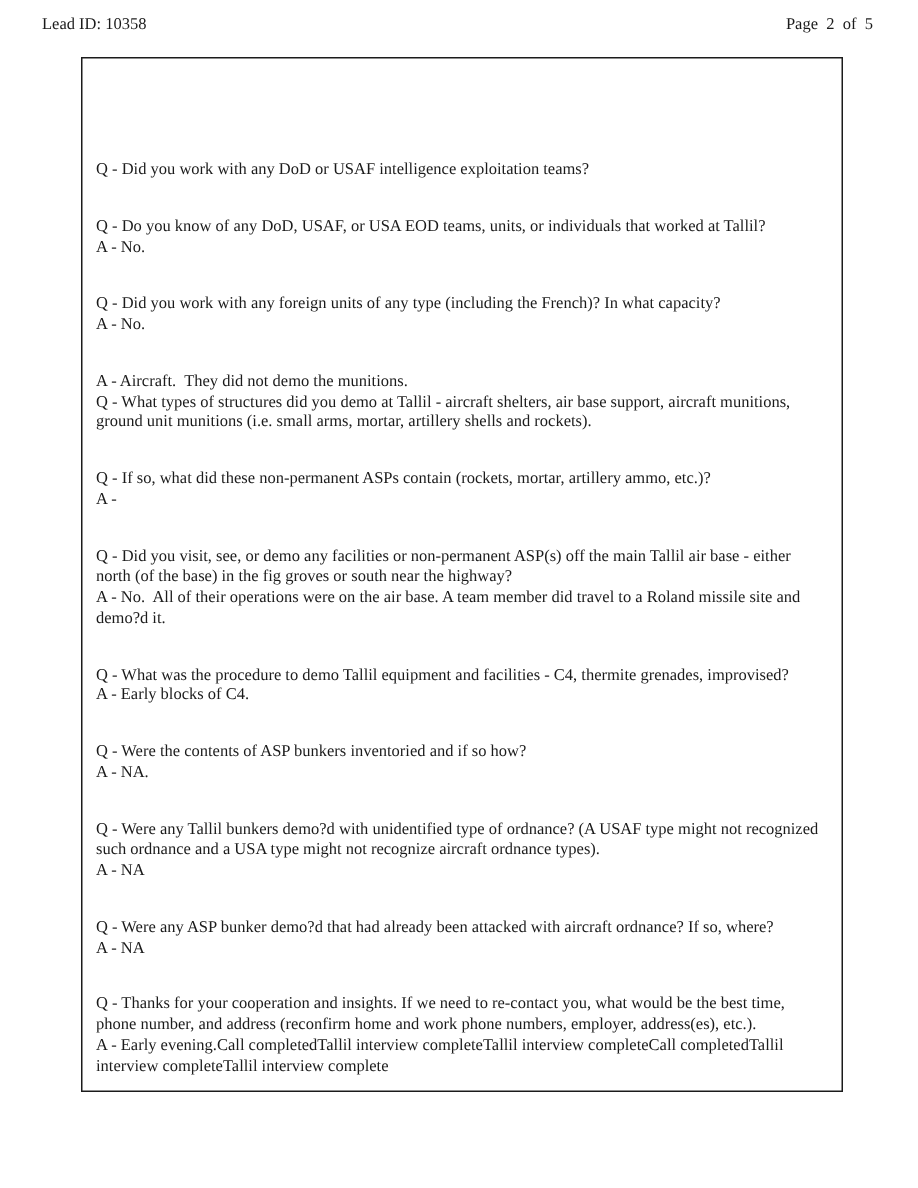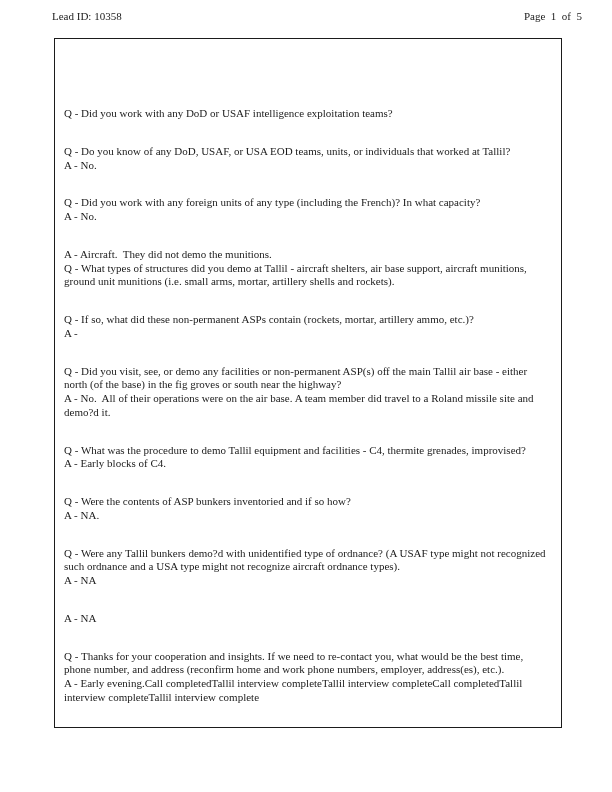--- a/index.html
+++ b/index.html
@@ -18,21 +18,20 @@
   }
   .page-header {
     position: absolute;
     top: 10px;
     left: 28px;
     right: 30px;
     display: flex;
     justify-content: space-between;
     font-size: 11px;
     white-space: pre;
-    margin-left: 24px;
   }
   .content-box {
     position: absolute;
     left: 54px;
     top: 38px;
     width: 508px;
     height: 690px;
     border: 1px solid #1b1b1b;
     padding: 68px 9px 0 9px;
     overflow: hidden;
@@ -48,21 +47,21 @@
     white-space: pre-wrap;
   }
 </style>
 </head>
 <body>
 
 <div class="page">
 
   <div class="page-header">
     <span>Lead ID: 10358</span>
-    <span>Page  1  of  5</span>
+    <span>Page  2  of  5</span>
   </div>
 
   <div class="content-box">
 
     <div class="qa">
       <p>Q - Did you work with any DoD or USAF intelligence exploitation teams?</p>
     </div>
 
     <div class="qa">
       <p>Q - Do you know of any DoD, USAF, or USA EOD teams, units, or individuals that worked at Tallil?</p>
@@ -98,20 +97,21 @@
       <p>Q - Were the contents of ASP bunkers inventoried and if so how?</p>
       <p>A - NA.</p>
     </div>
 
     <div class="qa">
       <p>Q - Were any Tallil bunkers demo?d with unidentified type of ordnance? (A USAF type might not recognized such ordnance and a USA type might not recognize aircraft ordnance types).</p>
       <p>A - NA</p>
     </div>
 
     <div class="qa">
+      <p>Q - Were any ASP bunker demo?d that had already been attacked with aircraft ordnance? If so, where?</p>
       <p>A - NA</p>
     </div>
 
     <div class="qa">
       <p>Q - Thanks for your cooperation and insights. If we need to re-contact you, what would be the best time, phone number, and address (reconfirm home and work phone numbers, employer, address(es), etc.).</p>
       <p>A - Early evening.Call completedTallil interview completeTallil interview completeCall completedTallil interview completeTallil interview complete</p>
     </div>
 
   </div>
 

